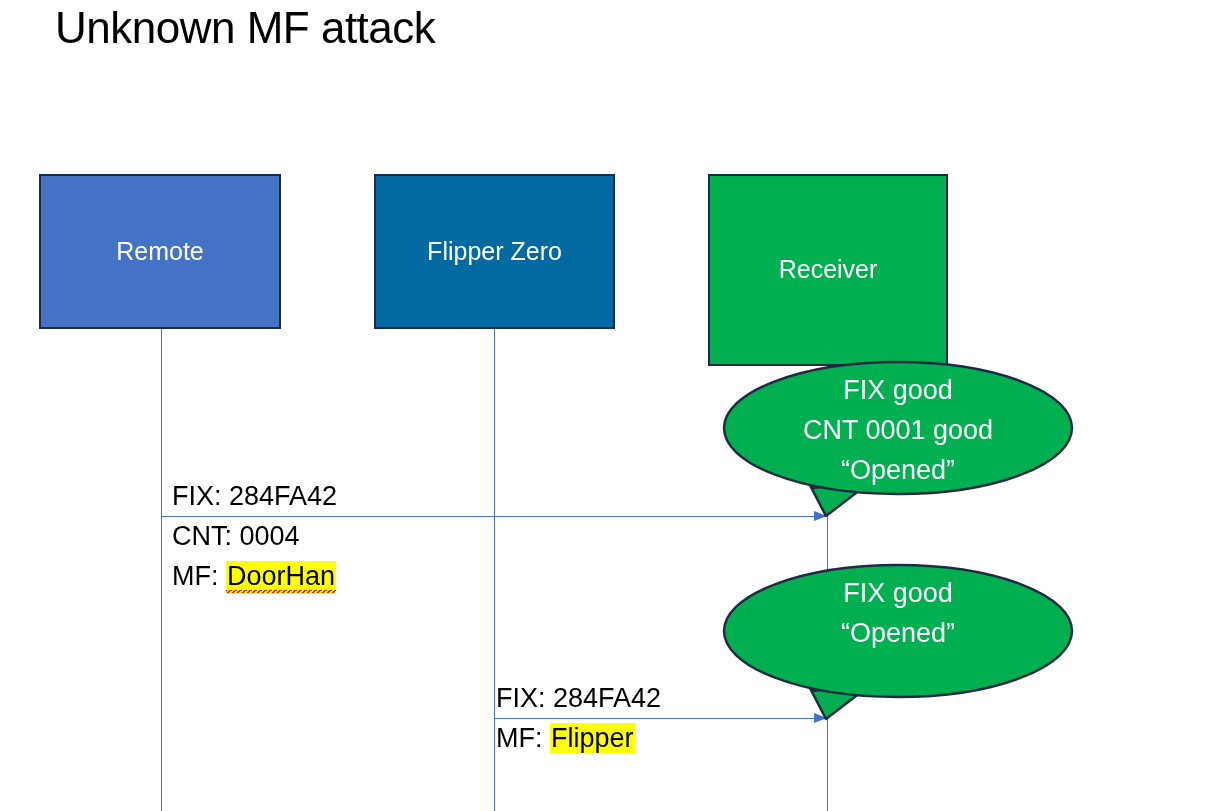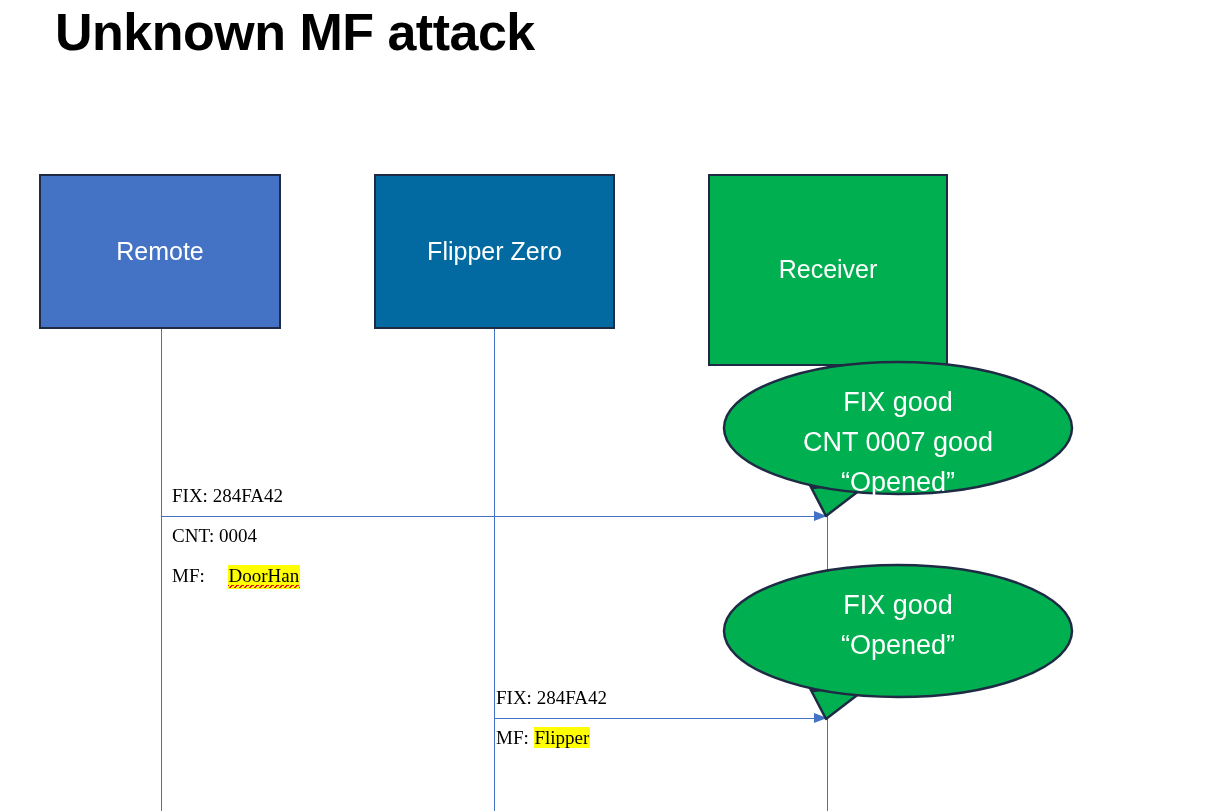--- a/index.html
+++ b/index.html
@@ -16,23 +16,23 @@
     height: 811px;
     background: #ffffff;
     overflow: hidden;
   }
 
   
   .slide-title {
     position: absolute;
     left: 55px;
     top: 6px;
-    font-size: 52px;
+    font-size: 44px;
     line-height: 1.0;
-    font-weight: 700;
+    font-weight: 400;
     color: #000000;
     letter-spacing: -0.5px;
     white-space: nowrap;
   }
 
   
   .lifeline {
     position: absolute;
     width: 1px;
     background: #4472C4;
@@ -69,39 +69,37 @@
     width: 0;
     height: 0;
     border-left: 13px solid #4472C4;
     border-top: 5.5px solid transparent;
     border-bottom: 5.5px solid transparent;
   }
 
   
   .msg-text {
     position: absolute;
-    font-size: 19px;
+    font-size: 27px;
     line-height: 40px;
     color: #000000;
     white-space: nowrap;
-    font-family: Liberation Serif, serif;
   }
   .msg-text .line { display: block; }
   .hl {
     background: #FFFF00;
     padding: 0 1px;
   }
   .sq {
     background-image: repeating-linear-gradient(
       135deg, #E81123 0px, #E81123 1.2px, transparent 1.2px, transparent 2.6px);
     background-repeat: repeat-x;
     background-size: 5px 3px;
     background-position: left bottom 1px;
     padding-bottom: 3px;
-    margin-left: 18px;
   }
 
   
   .callout {
     position: absolute;
   }
   .callout svg {
     display: block;
     position: absolute;
     left: 0;
@@ -111,21 +109,20 @@
   .callout-text {
     position: absolute;
     left: 0;
     top: 0;
     width: 100%;
     text-align: center;
     color: #ffffff;
     font-size: 27px;
     line-height: 40px;
     pointer-events: none;
-    margin-top: 12px;
   }
   .callout-text .line { display: block; }
 </style>
 </head>
 <body>
 
 <div id="slide">
 
   <div class="slide-title">Unknown MF attack</div>
 
@@ -175,21 +172,21 @@
     </span>
   </div>
 
   <div class="callout" style="left:723px; top:360px; width:350px; height:158px;">
     <svg width="350" height="158" viewBox="0 0 350 158">
       <path d="M 90 128 L 78 108 L 103 156 L 150 120 Z" fill="#00B050" stroke="#1F2A44" stroke-width="2.5" stroke-linejoin="round"></path>
       <ellipse cx="175" cy="68" rx="174" ry="66" fill="#00B050" stroke="#1F2A44" stroke-width="2.5"></ellipse>
     </svg>
     <div class="callout-text" style="top:10px;">
       <span class="line">FIX good</span>
-      <span class="line">CNT 0007 good</span>
+      <span class="line">CNT 0001 good</span>
       <span class="line">“Opened”</span>
     </div>
   </div>
 
   <div class="callout" style="left:723px; top:563px; width:350px; height:158px;">
     <svg width="350" height="158" viewBox="0 0 350 158">
       <path d="M 90 128 L 78 108 L 103 156 L 150 120 Z" fill="#00B050" stroke="#1F2A44" stroke-width="2.5" stroke-linejoin="round"></path>
       <ellipse cx="175" cy="68" rx="174" ry="66" fill="#00B050" stroke="#1F2A44" stroke-width="2.5"></ellipse>
     </svg>
     <div class="callout-text" style="top:10px;">

